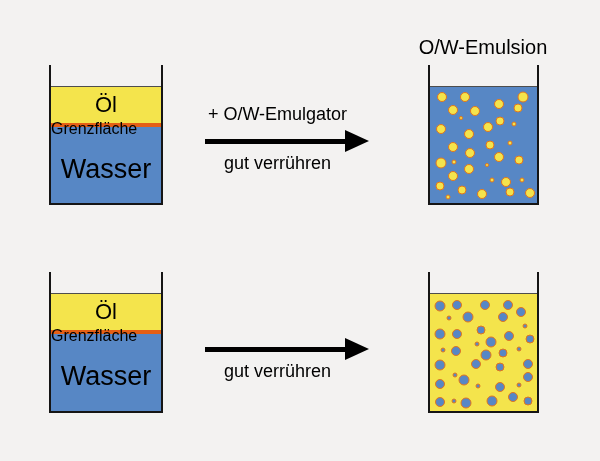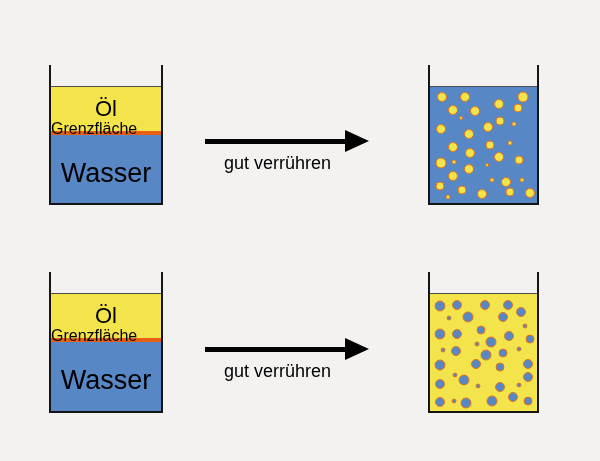--- a/index.html
+++ b/index.html
@@ -14,21 +14,21 @@
     position:absolute;box-sizing:border-box;
     border-left:2px solid #151515;
     border-right:2px solid #151515;
     border-bottom:2px solid #151515;
   }
   .liquid{
     position:absolute;left:0;right:0;bottom:0;top:21px;
     border-top:1px solid #4d4d4d;
     display:flex;flex-direction:column;
   }
-  .layer-oil{height:44px;display:flex;align-items:center;justify-content:center;}
+  .layer-oil{height:36px;display:flex;align-items:center;justify-content:center;}
   .layer-interface{height:4px;}
   .layer-water{flex:1;display:flex;align-items:center;justify-content:center;padding-top:8px;box-sizing:border-box;}
   .oil-text{font-size:22px;line-height:1;}
   .water-text{font-size:27px;line-height:1;}
   .grenz{
     position:absolute;left:0;right:0;top:33px;z-index:2;
     font-size:16px;line-height:1.15;
   }
   
   .emulsion-liquid{
@@ -82,25 +82,27 @@
       </div>
       <div class="layer-interface" style="background: rgb(229, 95, 21);"></div>
       <div class="layer-water" style="background: rgb(87, 135, 197);">
         <span class="water-text">Wasser</span>
       </div>
       <div class="grenz">Grenzfläche</div>
     </div>
   </div>
 
   <div class="arrow-group arrow-top">
+    <div class="arrow-label lbl-top">+ O/W-Emulgator</div>
     <div class="shaft"></div>
     <div class="head"></div>
     <div class="arrow-label lbl-bottom">gut verrühren</div>
   </div>
 
+  <div class="title title-top">O/W-Emulsion</div>
 
   <div class="beaker emu-top">
     <div class="emulsion-liquid" style="background: rgb(87, 135, 197);">
         <div class="droplet" style="left: 10.9%; top: 9%; width: 10px; height: 10px; background: rgb(244, 228, 76); border-color: rgb(226, 118, 28);"></div>
         <div class="droplet" style="left: 32.7%; top: 9%; width: 10px; height: 10px; background: rgb(244, 228, 76); border-color: rgb(226, 118, 28);"></div>
         <div class="droplet" style="left: 87.2%; top: 8.4%; width: 11px; height: 11px; background: rgb(244, 228, 76); border-color: rgb(226, 118, 28);"></div>
         <div class="droplet" style="left: 64.5%; top: 14.8%; width: 10px; height: 10px; background: rgb(244, 228, 76); border-color: rgb(226, 118, 28);"></div>
         <div class="droplet" style="left: 21.8%; top: 19.7%; width: 10px; height: 10px; background: rgb(244, 228, 76); border-color: rgb(226, 118, 28);"></div>
         <div class="droplet" style="left: 42.1%; top: 21.1%; width: 10px; height: 10px; background: rgb(244, 228, 76); border-color: rgb(226, 118, 28);"></div>
         <div class="droplet" style="left: 82.5%; top: 18.5%; width: 9px; height: 9px; background: rgb(244, 228, 76); border-color: rgb(226, 118, 28);"></div>

